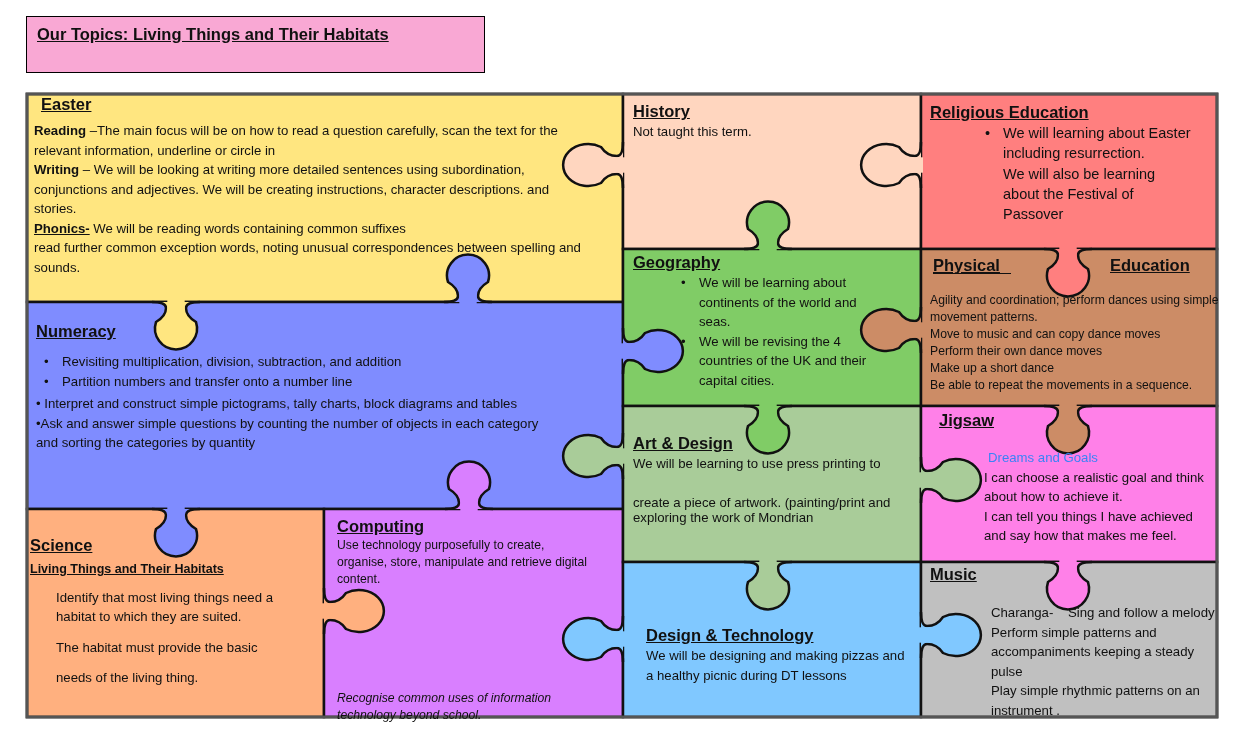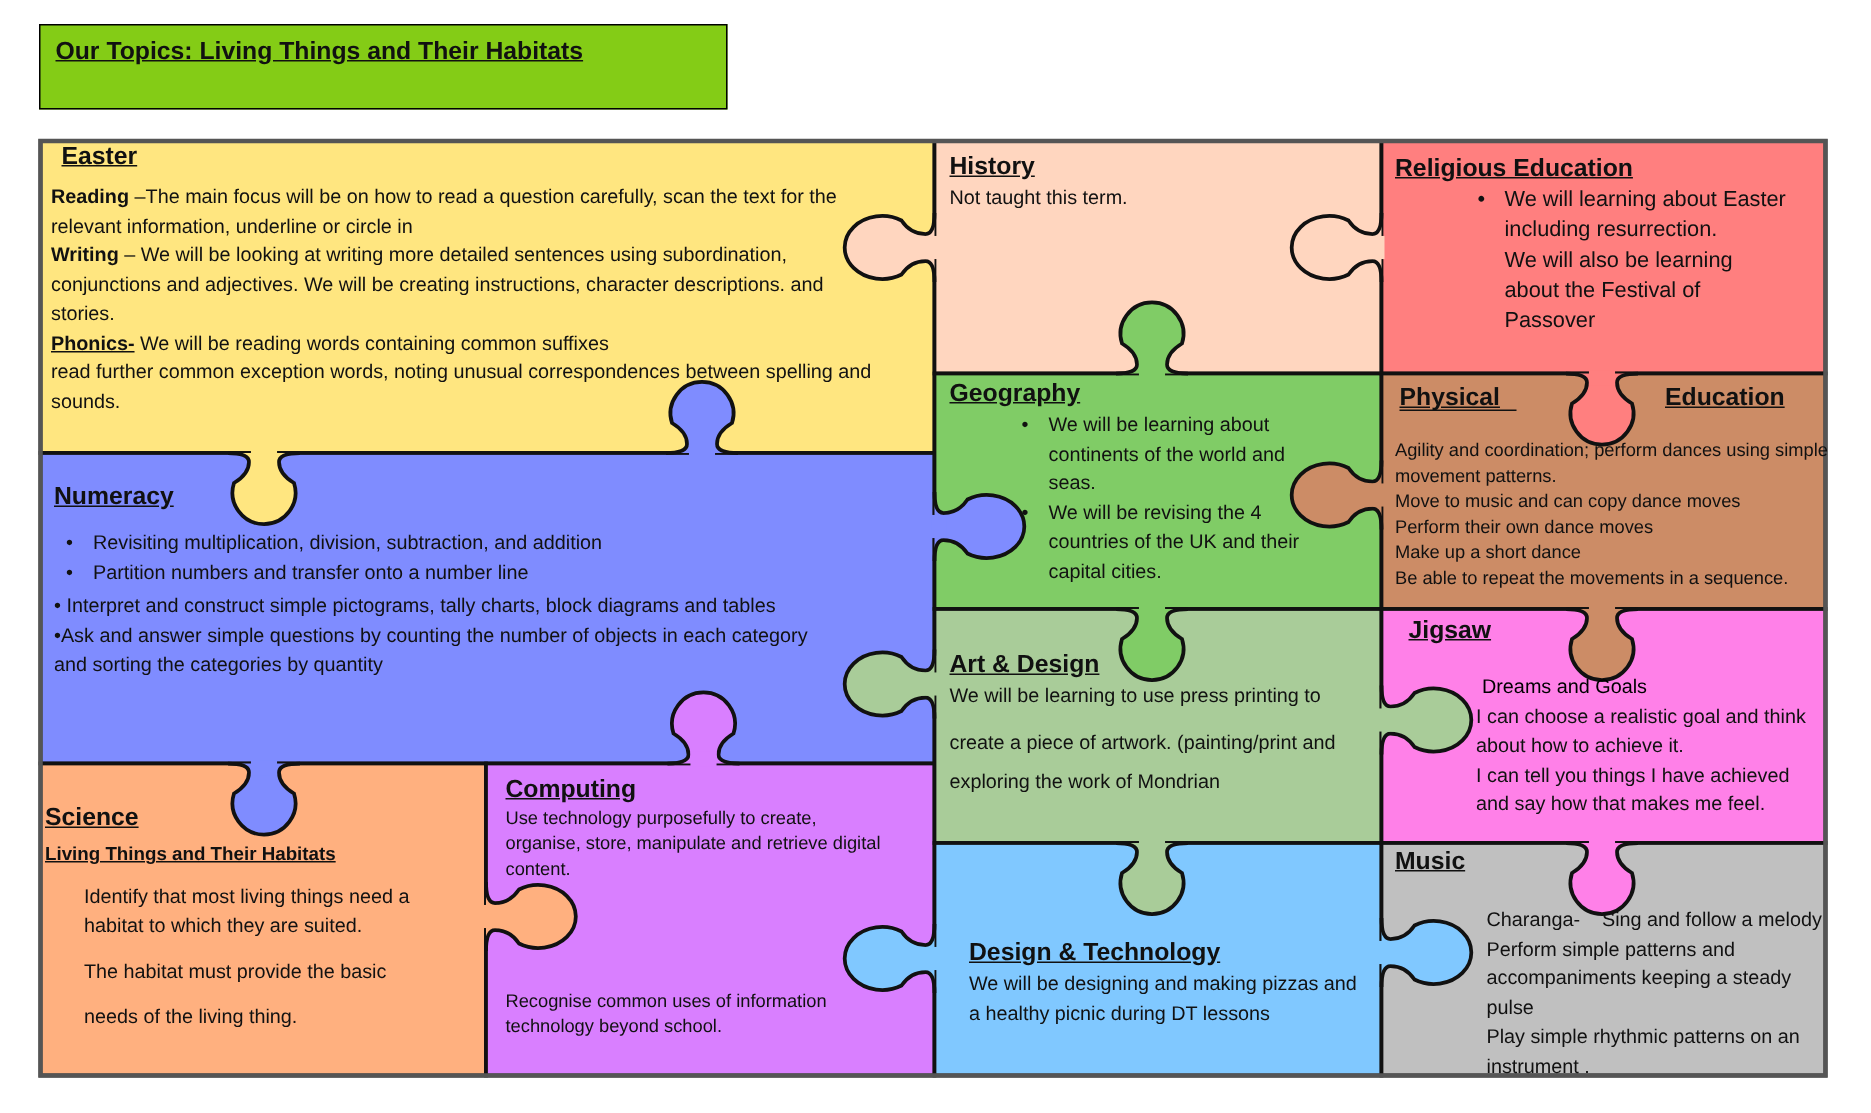--- a/index.html
+++ b/index.html
@@ -1,19 +1,19 @@
 <!DOCTYPE html>
 <html><head>
 <meta charset="utf-8">
 <style>
   html, body { margin: 0; padding: 0; background: #ffffff; }
   body { width: 1247px; height: 742px; position: relative; overflow: hidden;
          font-family: "Liberation Sans", sans-serif; color: #111; }
   .title-box { position: absolute; left: 26px; top: 16px; width: 459px; height: 57px;
-               border: 1.5px solid #000; box-sizing: border-box; background: #84cc16; }
+               border: 1.5px solid #000; box-sizing: border-box; background: #f9a8d4; }
   .title-box h1 { margin: 0; position: absolute; left: 10px; top: 8px; font-size: 16.5px;
                   font-weight: bold; text-decoration: underline; }
   svg.puzzle { position: absolute; left: 0; top: 0; }
   .piece-text { position: absolute; font-size: 13.2px; line-height: 19.5px; }
   .hd { font-weight: bold; text-decoration: underline; font-size: 16.5px; line-height: 22px; }
   .piece-text p { margin: 0; }
   .piece-text ul { margin: 0; padding: 0; list-style: none; }
   .piece-text li { position: relative; padding-left: 26px; }
   .piece-text li::before { content: "•"; position: absolute; left: 8px; }
   .bold-u { font-weight: bold; text-decoration: underline; }
@@ -125,40 +125,40 @@
   <div class="hd">Science</div>
   <div class="bold-u" style="font-size:12.5px; margin-top:4px;">Living Things and Their Habitats</div>
   <p style="margin:8px 0 0 26px; width:250px;">Identify that most living things need a habitat to which they are suited.</p>
   <p style="margin:11px 0 0 26px;">The habitat must provide the basic</p>
   <p style="margin:11px 0 0 26px;">needs of the living thing.</p>
 </div>
 
 <div class="piece-text sm" style="left:337px; top:515px; width:260px;">
   <div class="hd">Computing</div>
   <p>Use technology purposefully to create, organise, store, manipulate and retrieve digital content.</p>
-  <p style="margin-top:71px;">Recognise common uses of information technology beyond school.</p>
+  <p style="margin-top:102px;font-style:italic;">Recognise common uses of information technology beyond school.</p>
 </div>
 
 <div class="piece-text" style="left:633px; top:100px; width:270px;">
   <div class="hd">History</div>
   <p>Not taught this term.</p>
 </div>
 
 <div class="piece-text" style="left:633px; top:251px; width:280px;">
   <div class="hd">Geography</div>
   <ul style="margin-left:40px; width:210px;">
     <li>We will be learning about continents of the world and seas.</li>
     <li>We will be revising the 4 countries of the UK and their capital cities.</li>
   </ul>
 </div>
 
 <div class="piece-text" style="left:633px; top:432px; width:280px;">
   <div class="hd">Art &amp; Design</div>
   <p>We will be learning to use press printing to</p>
-  <p style="margin-top:8px; line-height:26px; width:270px;">create a piece of artwork. (painting/print and exploring the work of Mondrian</p>
+  <p style="margin-top:21px; line-height:15px; width:270px;">create a piece of artwork. (painting/print and exploring the work of Mondrian</p>
 </div>
 
 <div class="piece-text" style="left:646px; top:624px; width:260px;">
   <div class="hd">Design &amp; Technology</div>
   <p>We will be designing and making pizzas and a healthy picnic during DT lessons</p>
 </div>
 
 <div class="piece-text lg" style="left:930px; top:101px; width:290px;">
   <div class="hd">Religious Education</div>
   <ul style="margin-left:47px; width:235px;">
@@ -175,21 +175,21 @@
   </div>
   <p style="margin-top:4px;">Agility and coordination; perform dances using simple movement patterns.</p>
   <p>Move to music and can copy dance moves</p>
   <p>Perform their own dance moves</p>
   <p>Make up a short dance</p>
   <p>Be able to repeat the movements in a sequence.</p>
 </div>
 
 <div class="piece-text" style="left:939px; top:409px; width:270px;">
   <div class="hd">Jigsaw</div>
-  <p style="margin:17px 0 0 49px; color:#000000;">Dreams and Goals</p>
+  <p style="margin:17px 0 0 49px; color:#3b82f6;">Dreams and Goals</p>
   <p style="margin-left:45px; width:220px;">I can choose a realistic goal and think about how to achieve it.</p>
   <p style="margin-left:45px; width:225px;">I can tell you things I have achieved and say how that makes me feel.</p>
 </div>
 
 <div class="piece-text" style="left:930px; top:563px; width:300px;">
   <div class="hd">Music</div>
   <p style="margin:18px 0 0 61px; white-space:pre;">Charanga-    Sing and follow a melody</p>
   <p style="margin-left:61px; width:230px;">Perform simple patterns and accompaniments keeping a steady pulse</p>
   <p style="margin-left:61px; width:235px;">Play simple rhythmic patterns on an instrument .</p>
 </div>

